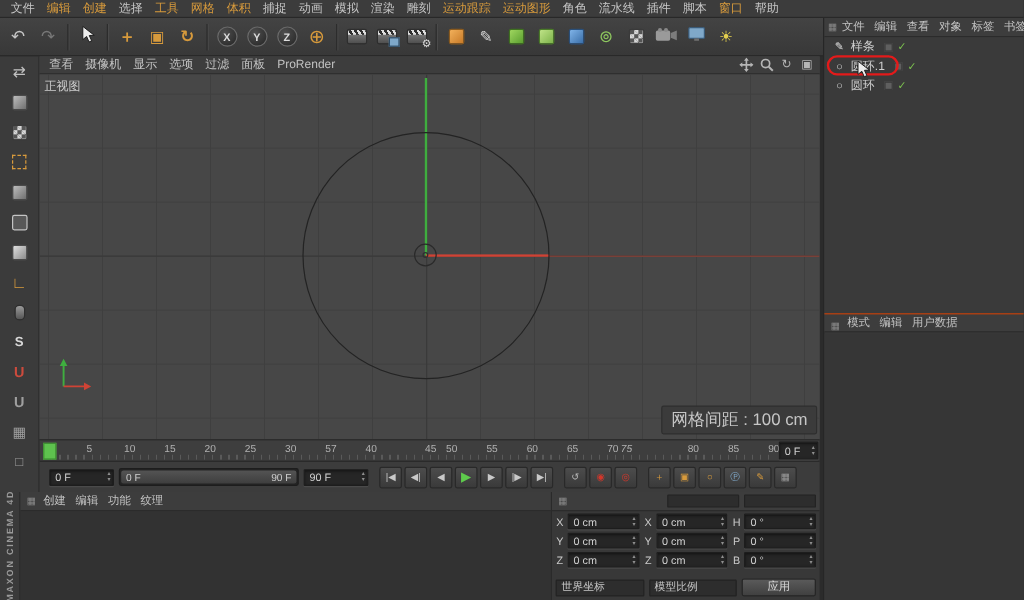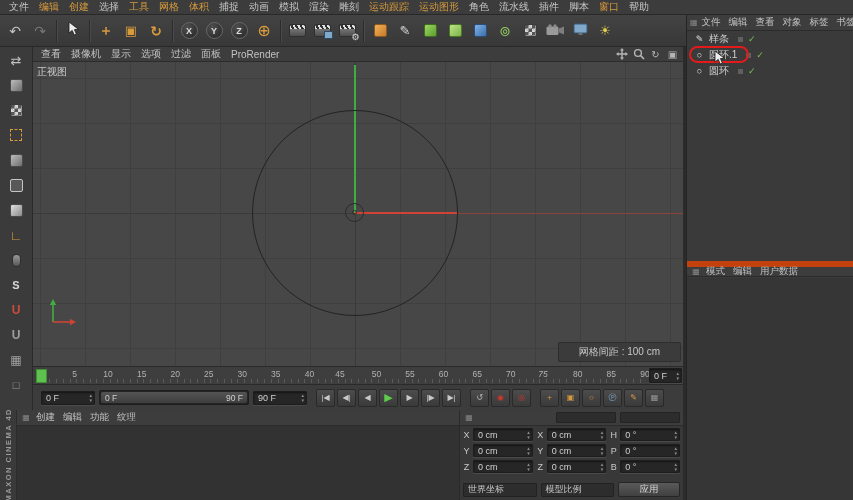--- a/index.html
+++ b/index.html
@@ -70,21 +70,21 @@
   .axis-line-h{position:absolute;left:0;top:151px;width:100%;height:1px;background:#3a3a3a;}
   .world-y{position:absolute;left:321px;top:3px;width:2px;height:148px;background:#3fae3f;}
   .world-x-bright{position:absolute;left:322px;top:150px;width:103px;height:2px;background:#cf4335;}
   .world-x-dim{position:absolute;left:425px;top:151px;width:225px;height:1px;background:#8a4338;}
   .circle{position:absolute;left:219px;top:48px;width:206px;height:206px;border:1px solid #232323;border-radius:50%;}
   .center-circle{position:absolute;left:312px;top:141px;width:19px;height:19px;border:1px solid #2a2a2a;border-radius:50%;}
   .center-dot{position:absolute;left:319px;top:148px;width:5px;height:5px;border:1px solid #303030;border-radius:50%;}
   .gizmo{position:absolute;left:12px;top:232px;}
   .view-label{position:absolute;left:4px;top:3px;font-size:10px;color:#cdcdcd;}
   .grid-badge{position:absolute;right:2px;bottom:4px;background:#3b3b3b;border:1px solid #2e2e2e;border-radius:2px;
-    font-size:10px;color:#c6c6c6;padding:2px 20px;margin-left:45px;}
+    font-size:14px;color:#c6c6c6;padding:2px 7px;margin-left:45px;}
 
   
   .ruler{position:absolute;left:33px;top:366px;width:650px;height:18px;background:#3e3e3e;border-top:1px solid #2a2a2a;}
   .ticks-layer{position:absolute;left:0;top:0;right:36px;bottom:0;}
   .tick-label{position:absolute;top:2px;transform:translateX(-50%);font-size:8.5px;color:#b2b2b2;}
   .tickmarks{position:absolute;left:3px;right:38px;bottom:1px;height:4px;
     background:repeating-linear-gradient(90deg,#5a5a5a 0 1px,transparent 1px 6.71px);}
   .playhead{position:absolute;left:3px;top:2px;width:11px;height:14px;background:#5ec24e;border:1px solid #3f8f33;z-index:2;}
   .ffield{height:14px;background:#262626;border:1px solid #1d1d1d;box-shadow:inset 0 1px 2px #141414,0 1px 0 #4a4a4a;
     display:flex;align-items:center;padding:0 2px 0 4px;font-size:9px;color:#d0d0d0;border-radius:1px;}
@@ -141,21 +141,21 @@
   
   .rpanel{position:absolute;left:686px;top:15px;width:167px;height:485px;background:#3a3a3a;border-left:1px solid #242424;}
   .om-list{position:absolute;left:0;right:0;top:16px;height:230px;background:#3a3a3a;}
   .om-row{height:16px;display:flex;align-items:center;padding-left:6px;position:relative;}
   .om-icon{width:13px;text-align:center;font-size:9px;color:#e0e0e0;}
   .om-name{font-size:10px;color:#d0d0d0;margin-left:3px;}
   .om-tag{width:7px;height:7px;background:#5f5f5f;border:1px solid #3a3a3a;margin-left:8px;}
   .om-check{color:#7cc24f;font-size:9px;font-weight:bold;margin-left:4px;}
   .annot{position:absolute;left:2px;top:-1px;width:60px;height:17px;border:2px solid #e41a1a;border-radius:9px;z-index:3;}
   .acursor{position:absolute;left:26px;top:3px;z-index:4;line-height:0;}
-  .am-head{position:absolute;left:0;right:0;top:246px;border-top:6px solid #c2410c;}
+  .am-head{position:absolute;left:0;right:0;top:246px;border-top:1px solid #c2410c;align-items:flex-end;}
   .am-body{position:absolute;left:0;right:0;top:263px;bottom:0;background:#363636;}
 </style>
 </head>
 <body>
 
 <div id="app">
 
   <div class="menubar" id="menubar">
       <span class="mi">文件</span>
       <span class="mi accent">编辑</span>
@@ -360,29 +360,29 @@
 
   <div class="ruler">
     <div class="playhead"></div>
     <div class="ticks-layer" id="ruler-ticks">
         <span class="tick-label" style="left: 41.55px;">5</span>
         <span class="tick-label" style="left: 75.1px;">10</span>
         <span class="tick-label" style="left: 108.65px;">15</span>
         <span class="tick-label" style="left: 142.2px;">20</span>
         <span class="tick-label" style="left: 175.75px;">25</span>
         <span class="tick-label" style="left: 209.3px;">30</span>
-        <span class="tick-label" style="left: 242.85px;">35</span>
+        <span class="tick-label" style="left: 242.85px;">57</span>
         <span class="tick-label" style="left: 276.4px;">40</span>
-        <span class="tick-label" style="left: 307px;">45</span>
+        <span class="tick-label" style="left: 326px;">45</span>
         <span class="tick-label" style="left: 343.5px; text-align: right;">50</span>
         <span class="tick-label" style="left: 377.05px;">55</span>
         <span class="tick-label" style="left: 410.6px;">60</span>
         <span class="tick-label" style="left: 444.15px; text-align: right;">65</span>
         <span class="tick-label" style="left: 477.7px;">70</span>
-        <span class="tick-label" style="left: 510px; font-style: italic;">75</span>
+        <span class="tick-label" style="left: 489px; font-style: italic;">75</span>
         <span class="tick-label" style="left: 544.8px;">80</span>
         <span class="tick-label" style="left: 578.35px;">85</span>
         <span class="tick-label" style="left: 611.9px;">90</span>
       </div>
     <div class="tickmarks"></div>
     <div class="ffield ruler-field">
       <span>0 F</span>
       <span class="spin"></span>
     </div>
   </div>

